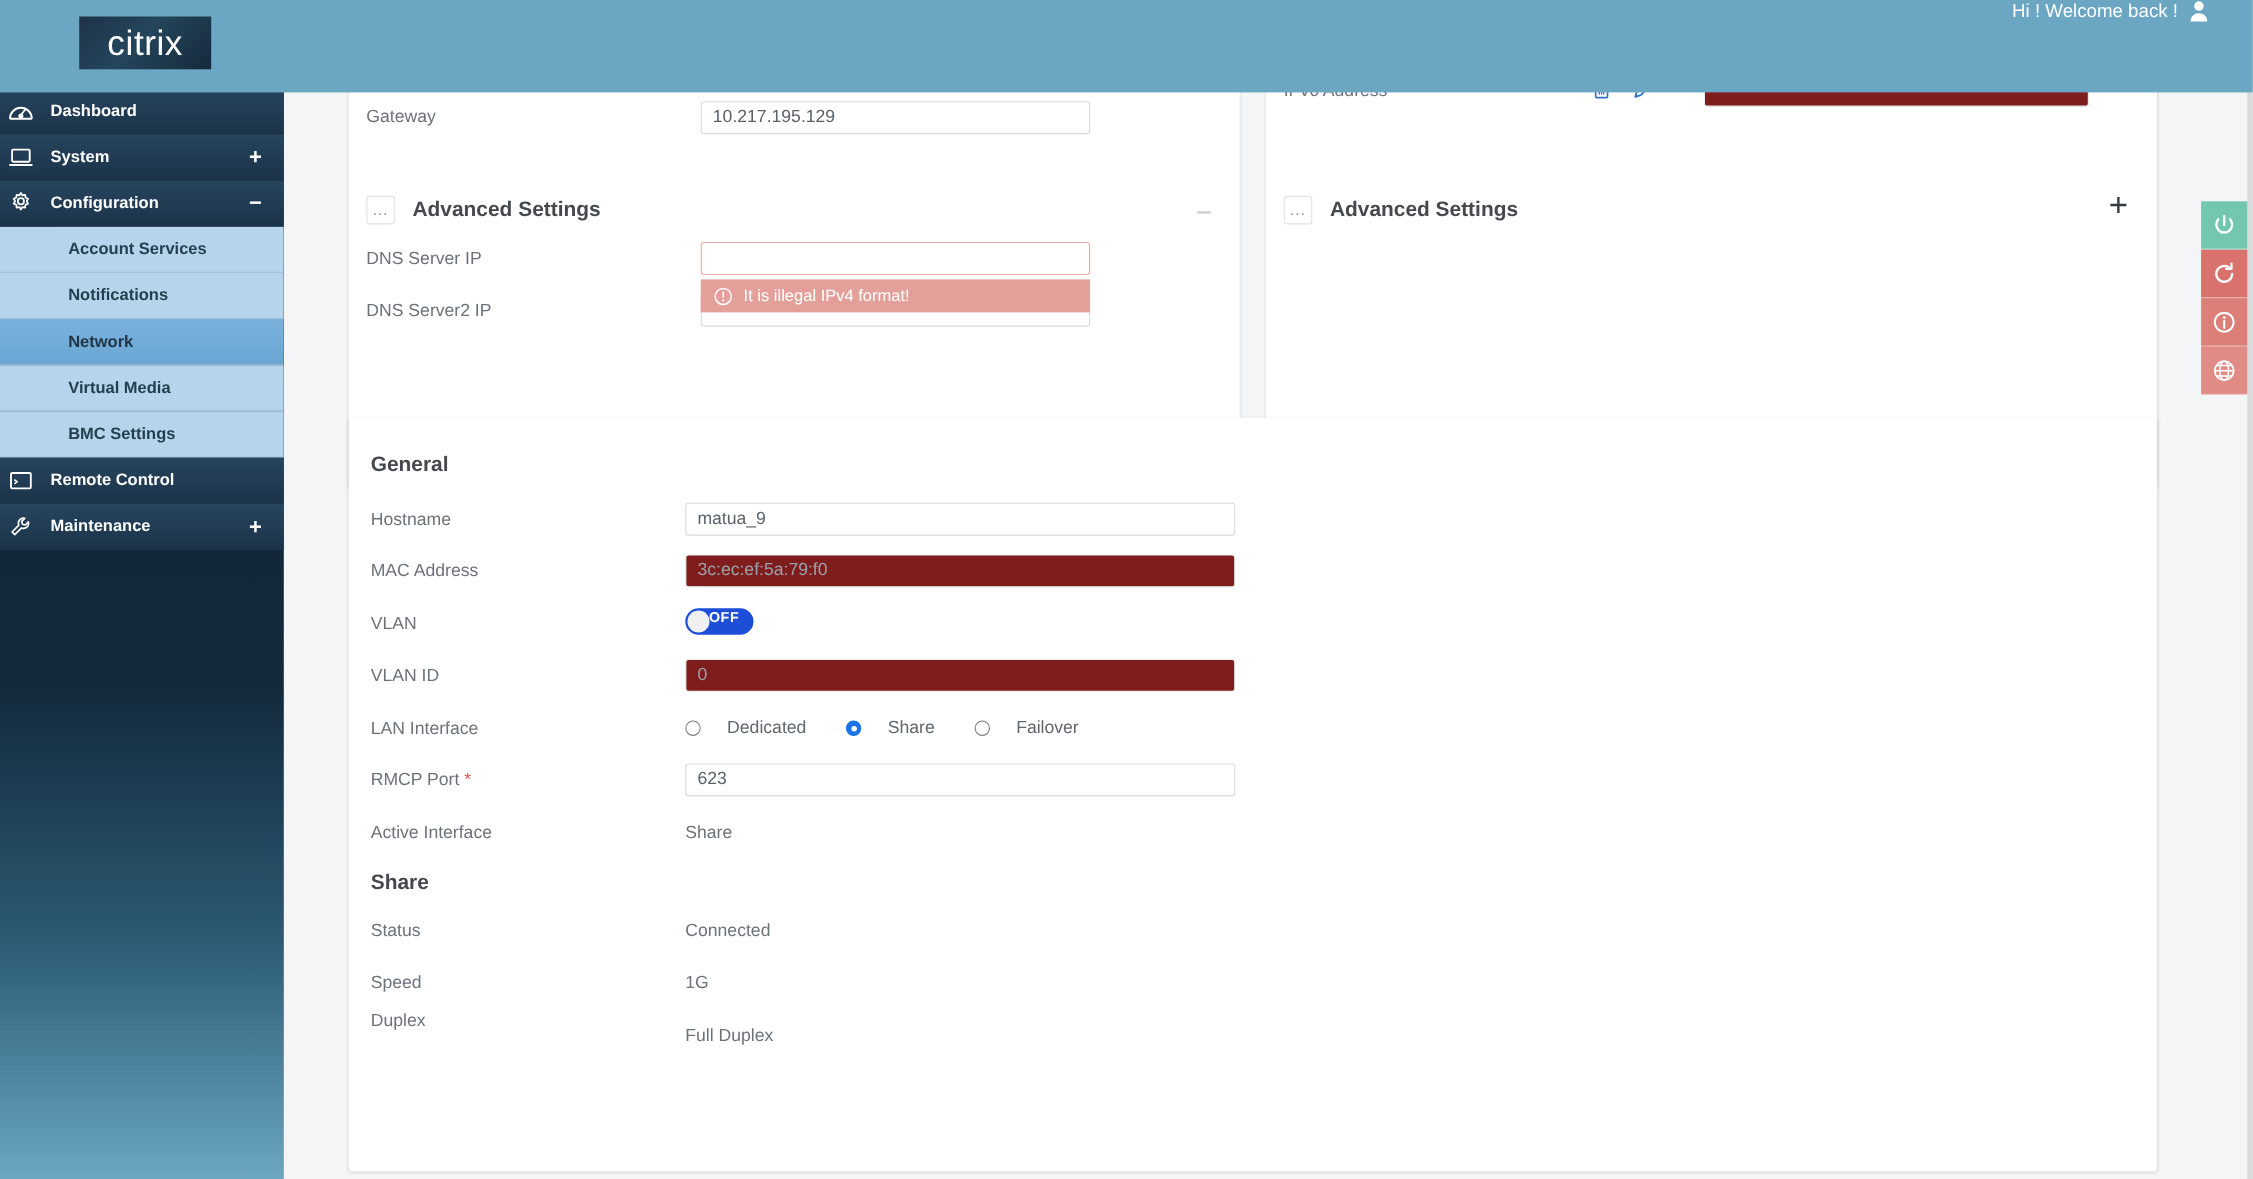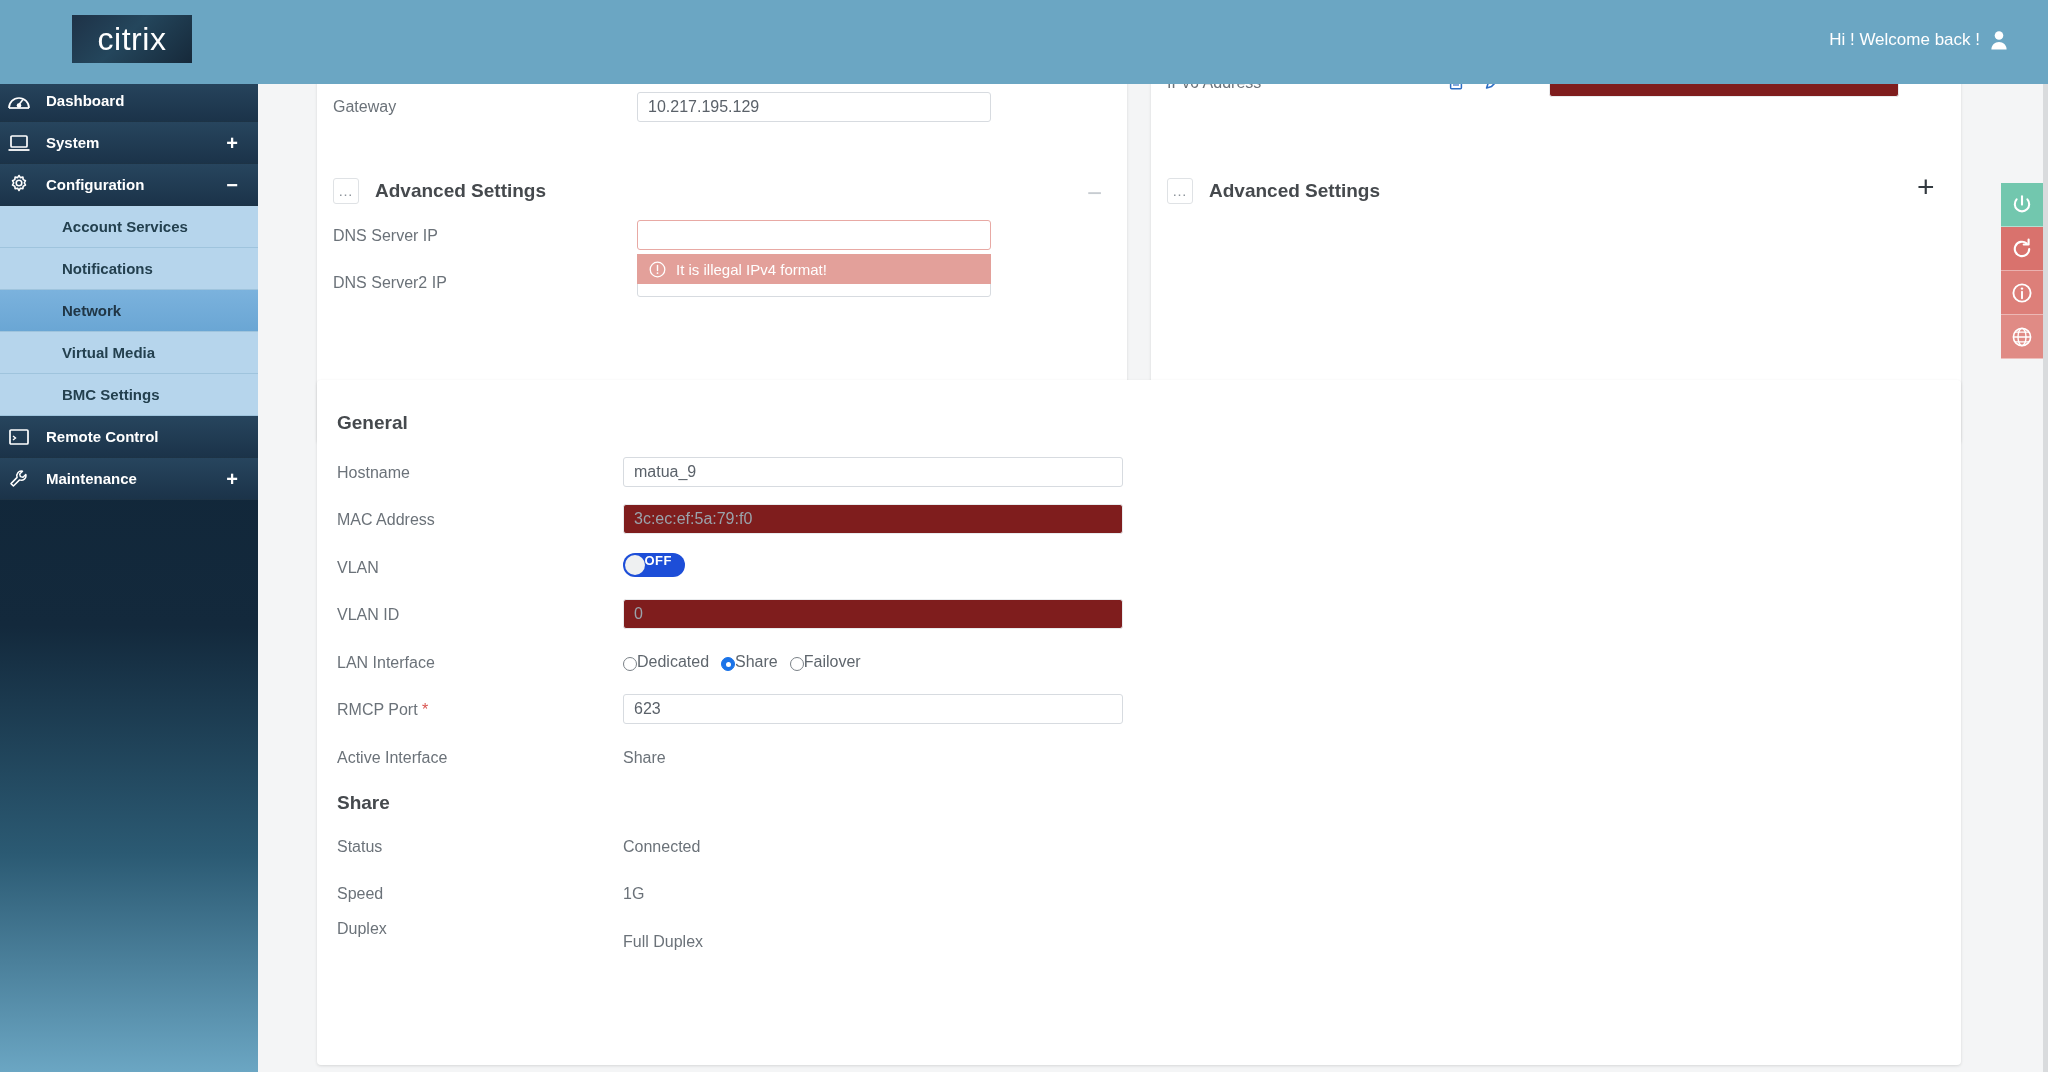--- a/index.html
+++ b/index.html
@@ -28,21 +28,21 @@
     background: linear-gradient(135deg, #1e3247 0%, #24465c 45%, #16293a 100%);
     display: flex; align-items: center; justify-content: center;
   }
   .logo-text {
     color: #ffffff; font-size: 32px; letter-spacing: 0.5px;
     font-family: "Liberation Sans", sans-serif; font-weight: 300;
     line-height: 1;
   }
   .welcome {
     position: absolute; right: 40px; top: 0; height: 80px;
-    display: flex; align-items: center; gap: 10px;
+    display: flex; align-items: flex-start; gap: 10px;
     color: #ffffff; font-size: 17px;
   }
   .avatar-icon { display: block; width: 18px; height: 20px; }
 
   
   .sidebar {
     position: absolute; left: 0; top: 80px;
     width: 258px; height: 992px;
     background: linear-gradient(180deg, #0d2234 0%, #13293c 55%, #2b5a73 78%, #6ba6c3 100%);
     z-index: 30;
@@ -174,21 +174,21 @@
     position: absolute; left: 2px; top: 2px;
     width: 20px; height: 20px; border-radius: 50%;
     background: #eef0f1;
   }
   .toggle .tlabel {
     color: #ffffff; font-size: 13px; font-weight: bold;
     margin-right: 13px; letter-spacing: 0.5px;
   }
 
   
-  .radio-grp { display: flex; align-items: flex-end; gap: 0; }
+  .radio-grp { display: flex; align-items: center; gap: 24px; }
   .rad {
     width: 14px; height: 14px; border-radius: 50%;
     border: 1px solid #7a8187; background: #fff;
     display: inline-block; position: relative;
     cursor: pointer; flex: 0 0 14px;
   }
   .rad.on { border-color: #1a73e8; background: #1a73e8; }
   .rad.on::after {
     content: ""; position: absolute; left: 3.5px; top: 3.5px;
     width: 5px; height: 5px; border-radius: 50%; background: #fff;

